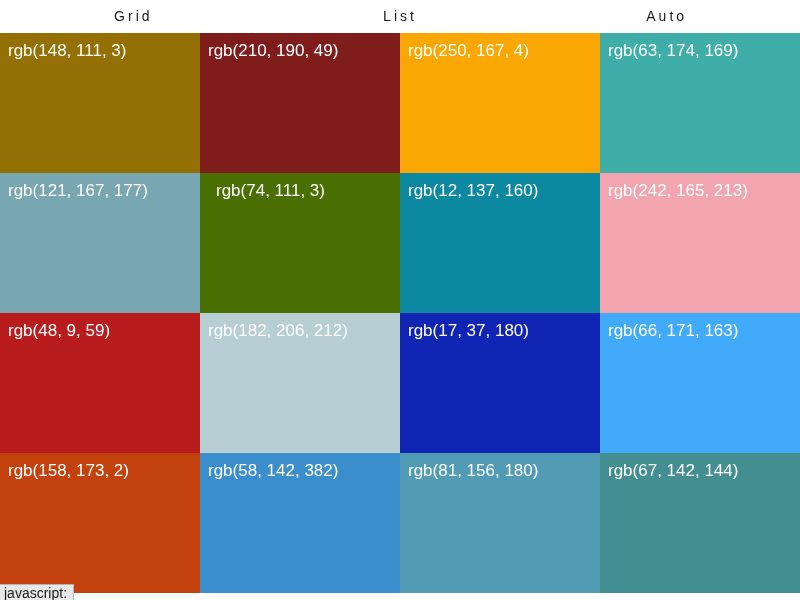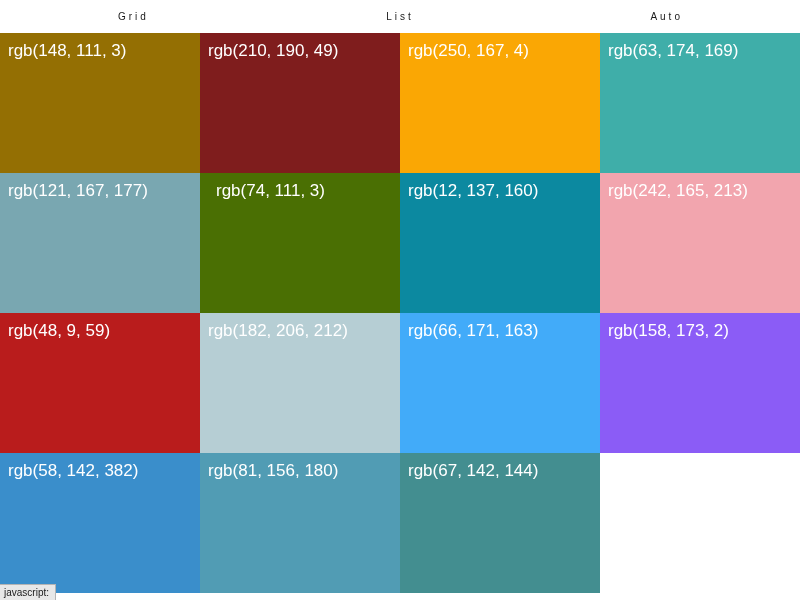--- a/index.html
+++ b/index.html
@@ -24,21 +24,21 @@
   .header {
     display: flex;
     width: 800px;
     height: 33px;
     background: #ffffff;
     align-items: center;
   }
   .header-cell {
     flex: 1 1 0;
     text-align: center;
-    font-size: 10px;
+    font-size: 14px;
     letter-spacing: 3px;
     color: #1a1a1a;
     font-family: "Liberation Sans", sans-serif;
     line-height: 33px;
     white-space: nowrap;
     user-select: none;
   }
 
   
   .grid {
@@ -71,21 +71,21 @@
     position: absolute;
     left: 0;
     bottom: 0;
     height: 16px;
     display: flex;
     align-items: center;
     background: #e8e8e8;
     border-top: 1px solid #b4b4b4;
     border-right: 1px solid #b4b4b4;
     padding: 0 6px 0 4px;
-    font-size: 10px;
+    font-size: 14px;
     color: #1a1a1a;
     font-family: "Liberation Sans", sans-serif;
     white-space: nowrap;
     z-index: 10;
     box-sizing: border-box;
   }
 </style>
 </head>
 <body>
 
@@ -121,24 +121,27 @@
       </div>
       <div class="swatch" style="background: rgb(242, 165, 174);">
         <span class="swatch-label" style="color: rgb(255, 255, 255);">rgb(242, 165, 213)</span>
       </div>
       <div class="swatch" style="background: #b91c1c; padding-left: 8px;">
         <span class="swatch-label" style="color: rgb(255, 255, 255);">rgb(48, 9, 59)</span>
       </div>
       <div class="swatch" style="background: rgb(182, 206, 212);">
         <span class="swatch-label" style="color: rgb(255, 255, 255);">rgb(182, 206, 212)</span>
       </div>
+      <div class="swatch" style="background: rgb(17, 37, 180);">
+        <span class="swatch-label" style="color: rgb(255, 255, 255);">rgb(17, 37, 180)</span>
+      </div>
       <div class="swatch" style="background: rgb(66, 171, 249);">
         <span class="swatch-label" style="color: rgb(255, 255, 255);">rgb(66, 171, 163)</span>
       </div>
-      <div class="swatch" style="background: #8b5cf6;">
+      <div class="swatch" style="background: #c2410c;">
         <span class="swatch-label" style="color: rgb(255, 255, 255);">rgb(158, 173, 2)</span>
       </div>
       <div class="swatch" style="background: rgb(58, 142, 203);">
         <span class="swatch-label" style="color: rgb(255, 255, 255);">rgb(58, 142, 382)</span>
       </div>
       <div class="swatch" style="background: rgb(81, 156, 180);">
         <span class="swatch-label" style="color: rgb(255, 255, 255);">rgb(81, 156, 180)</span>
       </div>
       <div class="swatch" style="background: rgb(67, 142, 144);">
         <span class="swatch-label" style="color: rgb(255, 255, 255);">rgb(67, 142, 144)</span>

